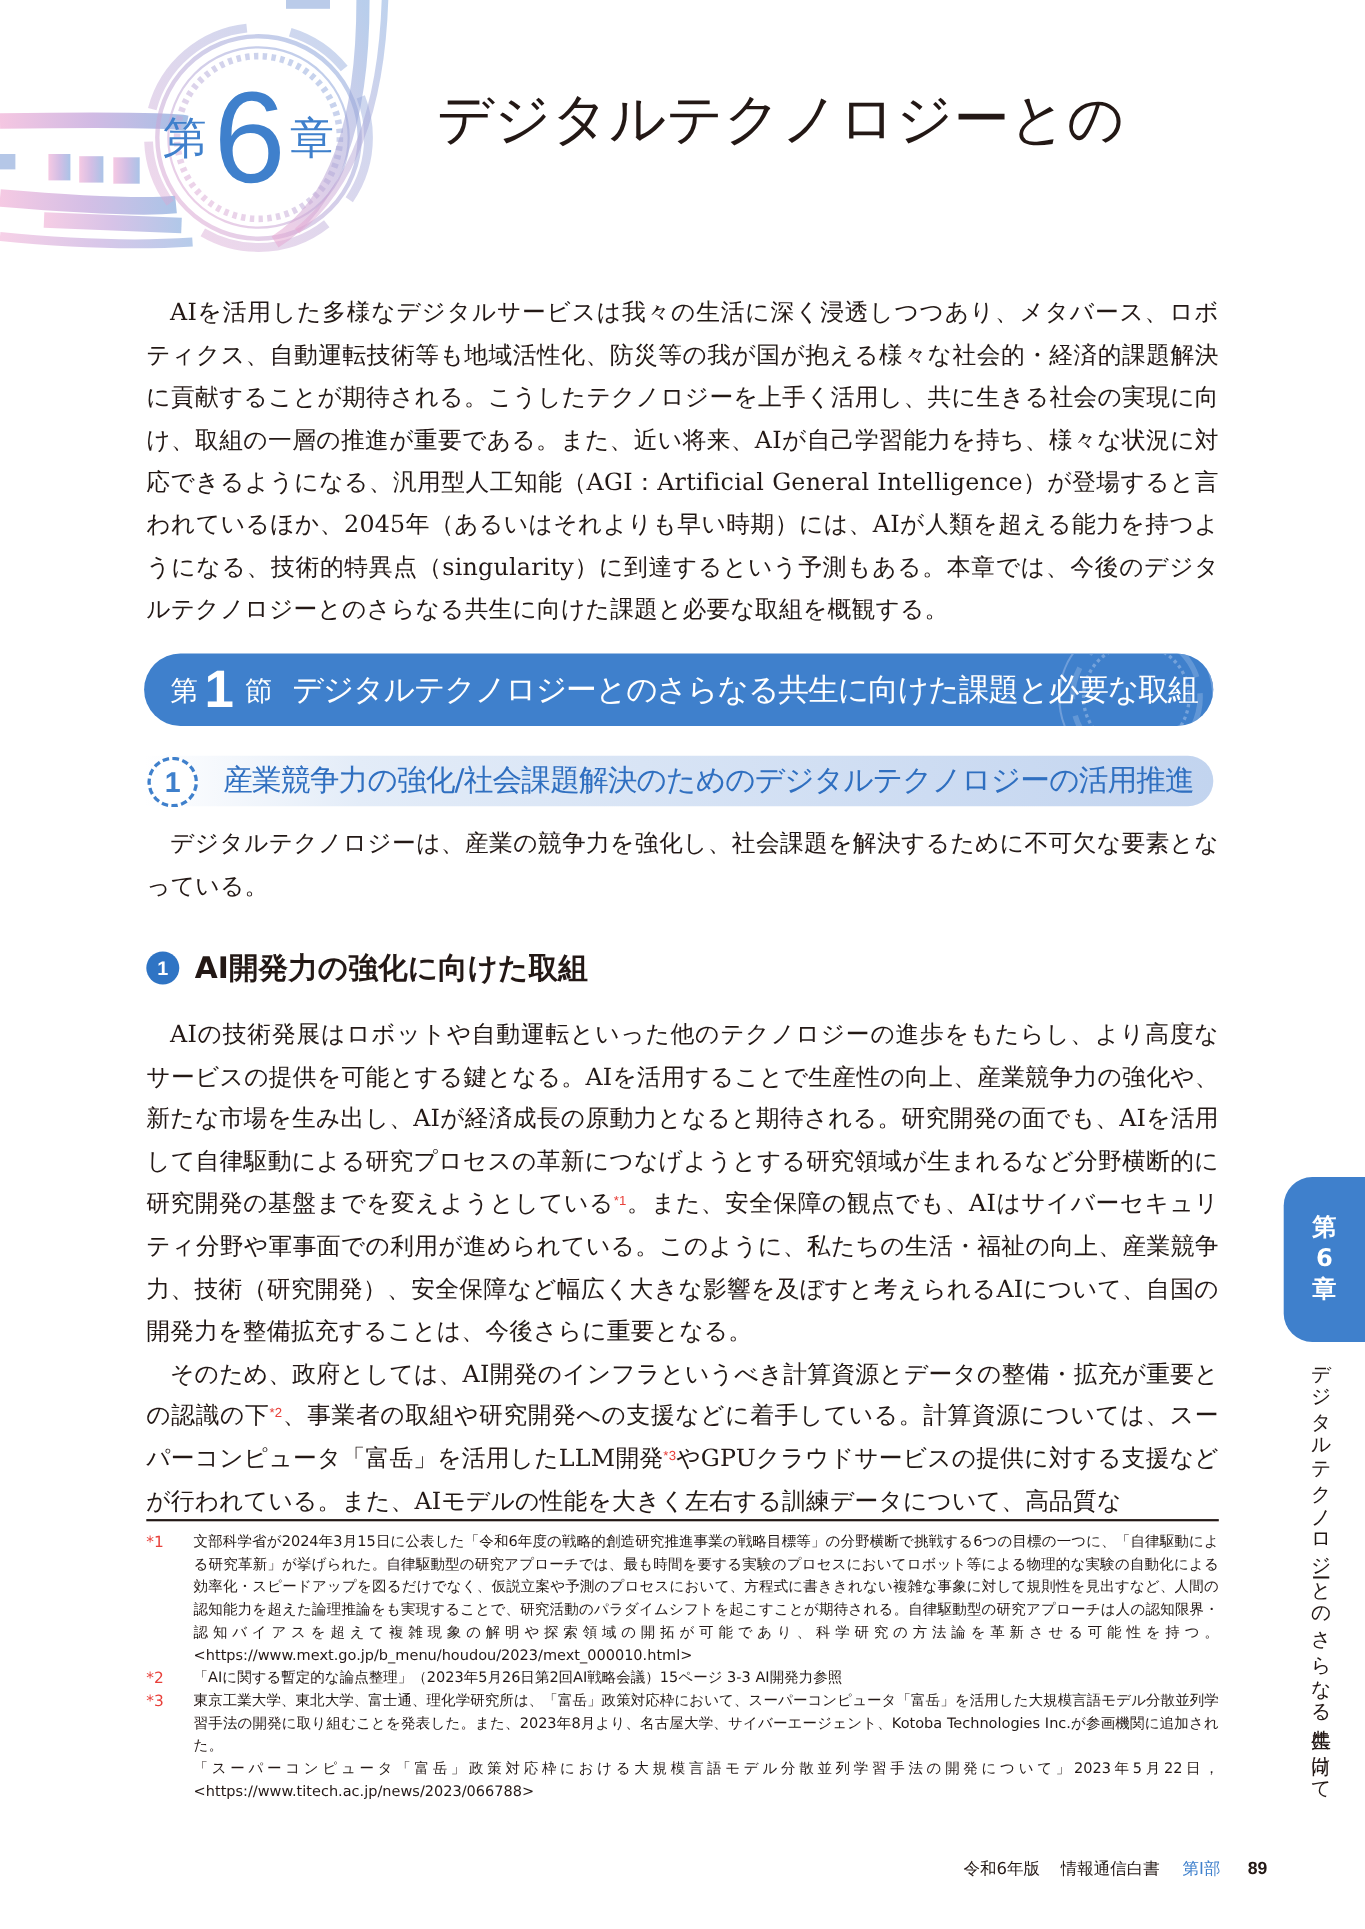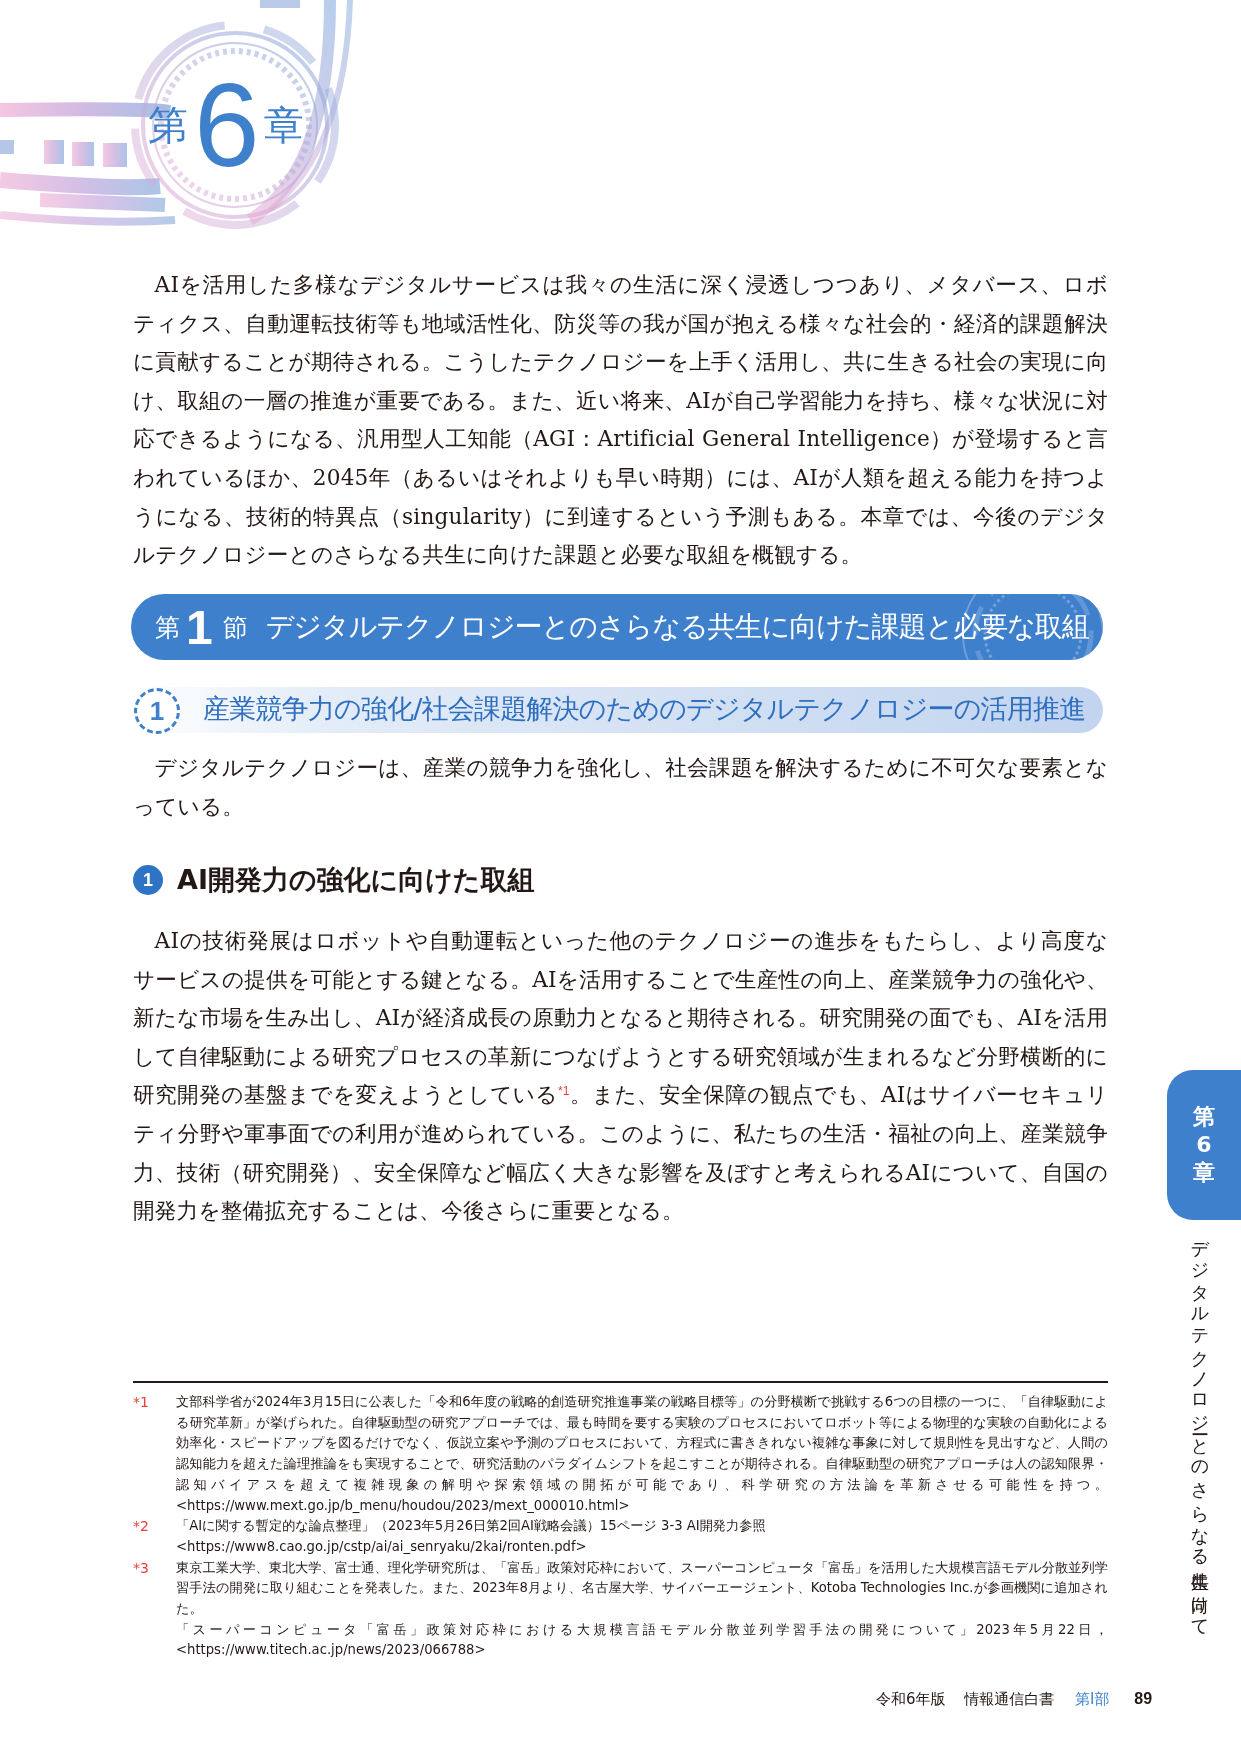--- a/index.html
+++ b/index.html
@@ -133,20 +133,21 @@
   <rect x="260" y="0" width="40" height="8" fill="#9db5e0" opacity="0.7"></rect>
 </svg>
 
 <div class="chapter-mark">
   <span class="k">第</span>
   <span class="n">6</span>
   <span class="k">章</span>
 </div>
 
 <div class="chapter-title">
+  <div>デジタルテクノロジーとの</div>
 </div>
 
 <div class="para" style="top:266px;">
   <p>AIを活用した多様なデジタルサービスは我々の生活に深く浸透しつつあり、メタバース、ロボティクス、自動運転技術等も地域活性化、防災等の我が国が抱える様々な社会的・経済的課題解決に貢献することが期待される。こうしたテクノロジーを上手く活用し、共に生きる社会の実現に向け、取組の一層の推進が重要である。また、近い将来、AIが自己学習能力を持ち、様々な状況に対応できるようになる、汎用型人工知能（AGI：Artificial General Intelligence）が登場すると言われているほか、2045年（あるいはそれよりも早い時期）には、AIが人類を超える能力を持つようになる、技術的特異点（singularity）に到達するという予測もある。本章では、今後のデジタルテクノロジーとのさらなる共生に向けた課題と必要な取組を概観する。</p>
 </div>
 
 <div class="section-bar">
   <svg width="220" height="66" viewBox="0 0 220 66">
     <circle cx="150" cy="40" r="70" stroke="#8fb3e3" stroke-width="2" fill="none" opacity="0.6"></circle>
     <circle cx="150" cy="40" r="58" stroke="#8fb3e3" stroke-width="5" fill="none" opacity="0.45" stroke-dasharray="30 15"></circle>
@@ -169,36 +170,36 @@
   <p>デジタルテクノロジーは、産業の競争力を強化し、社会課題を解決するために不可欠な要素となっている。</p>
 </div>
 
 <div class="h3">
   <span class="dot">1</span>
   <span>AI開発力の強化に向けた取組</span>
 </div>
 
 <div class="para" style="top:922px;">
   <p><span>AIの技術発展はロボットや自動運転といった他のテクノロジーの進歩をもたらし、より高度なサービスの提供を可能とする鍵となる。AIを活用することで生産性の向上、産業競争力の強化や、新たな市場を生み出し、AIが経済成長の原動力となると期待される。研究開発の面でも、AIを活用して自律駆動による研究プロセスの革新につなげようとする研究領域が生まれるなど分野横断的に研究開発の基盤までを変えようとしている</span><sup class="fnref">*1</sup><span>。また、安全保障の観点でも、AIはサイバーセキュリティ分野や軍事面での利用が進められている。このように、私たちの生活・福祉の向上、産業競争力、技術（研究開発）、安全保障など幅広く大きな影響を及ぼすと考えられるAIについて、自国の開発力を整備拡充することは、今後さらに重要となる。</span></p>
+  <p><span>そのため、政府としては、AI開発のインフラというべき計算資源とデータの整備・拡充が重要との認識の下</span><sup class="fnref">*2</sup><span>、事業者の取組や研究開発への支援などに着手している。計算資源については、スーパーコンピュータ「富岳」を活用したLLM開発</span><sup class="fnref">*3</sup><span>やGPUクラウドサービスの提供に対する支援などが行われている。また、AIモデルの性能を大きく左右する訓練データについて、高品質な</span></p>
 </div>
 
 <div class="fn-rule"></div>
 
 <div class="footnotes">
   <div class="fn">
     <span class="mk">*1</span>
     <div class="tx">
         <div>文部科学省が2024年3月15日に公表した「令和6年度の戦略的創造研究推進事業の戦略目標等」の分野横断で挑戦する6つの目標の一つに、「自律駆動による研究革新」が挙げられた。自律駆動型の研究アプローチでは、最も時間を要する実験のプロセスにおいてロボット等による物理的な実験の自動化による効率化・スピードアップを図るだけでなく、仮説立案や予測のプロセスにおいて、方程式に書ききれない複雑な事象に対して規則性を見出すなど、人間の認知能力を超えた論理推論をも実現することで、研究活動のパラダイムシフトを起こすことが期待される。自律駆動型の研究アプローチは人の認知限界・認知バイアスを超えて複雑現象の解明や探索領域の開拓が可能であり、科学研究の方法論を革新させる可能性を持つ。&lt;https://www.mext.go.jp/b_menu/houdou/2023/mext_000010.html&gt;</div>
       </div>
   </div>
   <div class="fn">
     <span class="mk">*2</span>
     <div class="tx">
       <div>「AIに関する暫定的な論点整理」（2023年5月26日第2回AI戦略会議）15ページ 3-3 AI開発力参照</div>
-      <div>&lt;https://www8.cao.go.jp/cstp/ai/ai_senryaku/2kai/ronten.pdf&gt;</div>
     </div>
   </div>
   <div class="fn">
     <span class="mk">*3</span>
     <div class="tx">
       <div>東京工業大学、東北大学、富士通、理化学研究所は、「富岳」政策対応枠において、スーパーコンピュータ「富岳」を活用した大規模言語モデル分散並列学習手法の開発に取り組むことを発表した。また、2023年8月より、名古屋大学、サイバーエージェント、Kotoba Technologies Inc.が参画機関に追加された。</div>
       <div>「スーパーコンピュータ「富岳」政策対応枠における大規模言語モデル分散並列学習手法の開発について」2023年5月22日，&lt;https://www.titech.ac.jp/news/2023/066788&gt;</div>
     </div>
   </div>
 </div>

